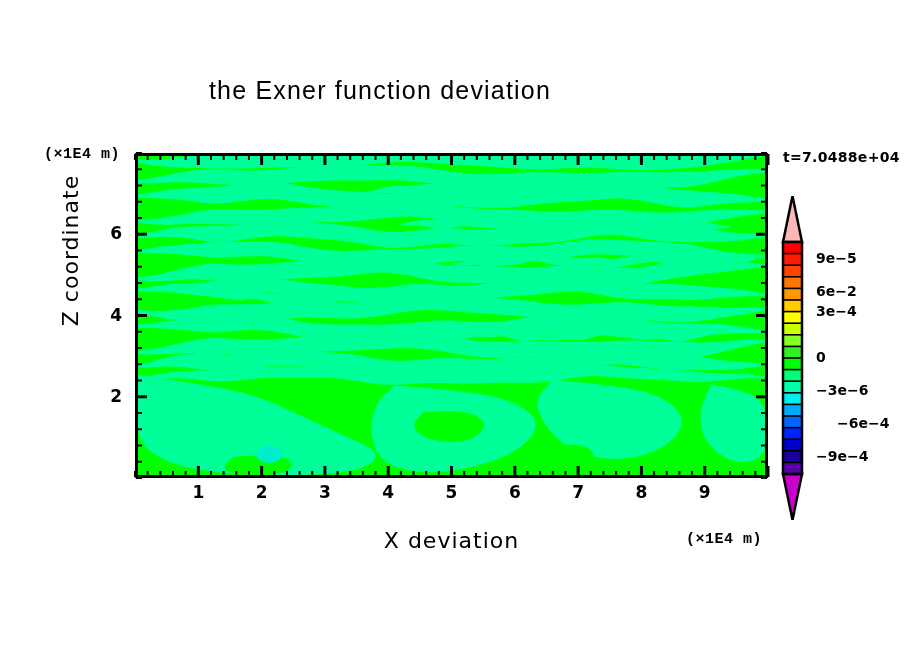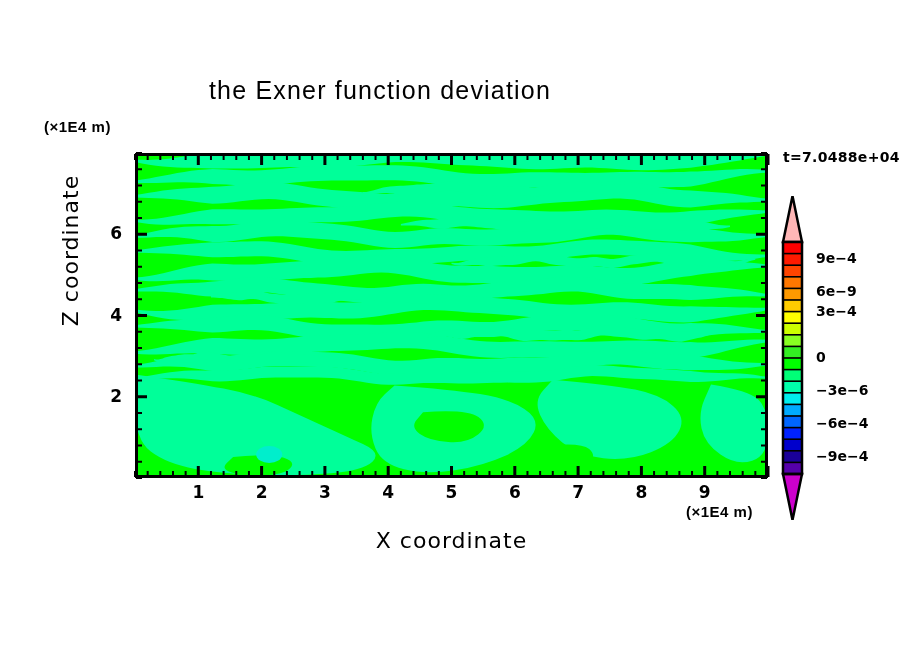--- a/index.html
+++ b/index.html
@@ -10,21 +10,21 @@
 
   
   #chart-title{
     left:0;top:76px;width:760px;text-align:center;
     font-size:25px;letter-spacing:1.2px;font-weight:400;
     font-family:Liberation Sans, sans-serif;
   }
 
   
   .unit-label{font-size:15px;font-weight:700;letter-spacing:.5px;
-              font-family:Liberation Sans, sans-serif;}
+              font-family:Liberation Mono, monospace;margin-top:28px;}
   #unit-top-left{left:44px;top:118px;}
   #unit-bottom-right{left:686px;top:503px;}
 
   
   #time-stamp{
     left:783px;top:149px;font-size:14px;font-weight:700;
     letter-spacing:.3px;white-space:nowrap;
     font-family:"DejaVu Sans",sans-serif;
   }
 
@@ -253,21 +253,21 @@
     <line x1="4" y1="51.74999999999994" x2="10" y2="51.74999999999994" stroke="#000" stroke-width="2"></line>
     <line x1="635" y1="51.74999999999994" x2="629" y2="51.74999999999994" stroke="#000" stroke-width="2"></line>
     <line x1="4" y1="35.49999999999994" x2="10" y2="35.49999999999994" stroke="#000" stroke-width="2"></line>
     <line x1="635" y1="35.49999999999994" x2="629" y2="35.49999999999994" stroke="#000" stroke-width="2"></line>
     <line x1="4" y1="19.249999999999886" x2="10" y2="19.249999999999886" stroke="#000" stroke-width="2"></line>
     <line x1="635" y1="19.249999999999886" x2="629" y2="19.249999999999886" stroke="#000" stroke-width="2"></line>
     <line x1="4" y1="2.999999999999943" x2="10" y2="2.999999999999943" stroke="#000" stroke-width="2"></line>
     <line x1="635" y1="2.999999999999943" x2="629" y2="2.999999999999943" stroke="#000" stroke-width="2"></line>
   </svg>
 
-<div class="abs" id="x-axis-title">X coordinate</div>
+<div class="abs" id="x-axis-title">X deviation</div>
 <div class="abs" id="y-axis-title">Z coordinate</div>
 
 <div id="xtick-host">
     <div class="tick-label xtick" style="left: 198.3px;">1</div>
     <div class="tick-label xtick" style="left: 261.6px;">2</div>
     <div class="tick-label xtick" style="left: 324.9px;">3</div>
     <div class="tick-label xtick" style="left: 388.2px;">4</div>
     <div class="tick-label xtick" style="left: 451.5px;">5</div>
     <div class="tick-label xtick" style="left: 514.8px;">6</div>
     <div class="tick-label xtick" style="left: 578.1px;">7</div>
@@ -299,20 +299,20 @@
     <rect x="4" y="208.4" width="19" height="12.2" fill="#00AAFF" stroke="#000" stroke-width="1.6"></rect>
     <rect x="4" y="220" width="19" height="12.2" fill="#0066FF" stroke="#000" stroke-width="1.6"></rect>
     <rect x="4" y="231.6" width="19" height="12.2" fill="#0022FF" stroke="#000" stroke-width="1.6"></rect>
     <rect x="4" y="243.2" width="19" height="12.2" fill="#0000CC" stroke="#000" stroke-width="1.6"></rect>
     <rect x="4" y="254.79999999999998" width="19" height="12.2" fill="#1A0099" stroke="#000" stroke-width="1.6"></rect>
     <rect x="4" y="266.4" width="19" height="12.2" fill="#5500AA" stroke="#000" stroke-width="1.6"></rect>
     <path d="M4,278 L13.5,324 L23,278 Z" fill="#CC00CC" stroke="#000" stroke-width="2.5" stroke-linejoin="miter"></path>
     <rect x="4" y="46" width="19" height="232" fill="none" stroke="#000" stroke-width="2.5"></rect>
   </svg>
 <div id="cb-label-host">
-    <div class="cb-label" style="top: 258.571px;">9e−4</div>
-    <div class="cb-label" style="top: 291.714px;">6e−9</div>
+    <div class="cb-label" style="top: 258.571px;">9e−5</div>
+    <div class="cb-label" style="top: 291.714px;">6e−2</div>
     <div class="cb-label" style="top: 312px;">3e−4</div>
     <div class="cb-label" style="top: 358px;">0</div>
     <div class="cb-label" style="top: 391.143px;">−3e−6</div>
-    <div class="cb-label" style="top: 424.286px;">−6e−4</div>
+    <div class="cb-label" style="top: 424.286px; margin-left: 21px;">−6e−4</div>
     <div class="cb-label" style="top: 457.429px;">−9e−4</div>
   </div>
 
 </body></html>

